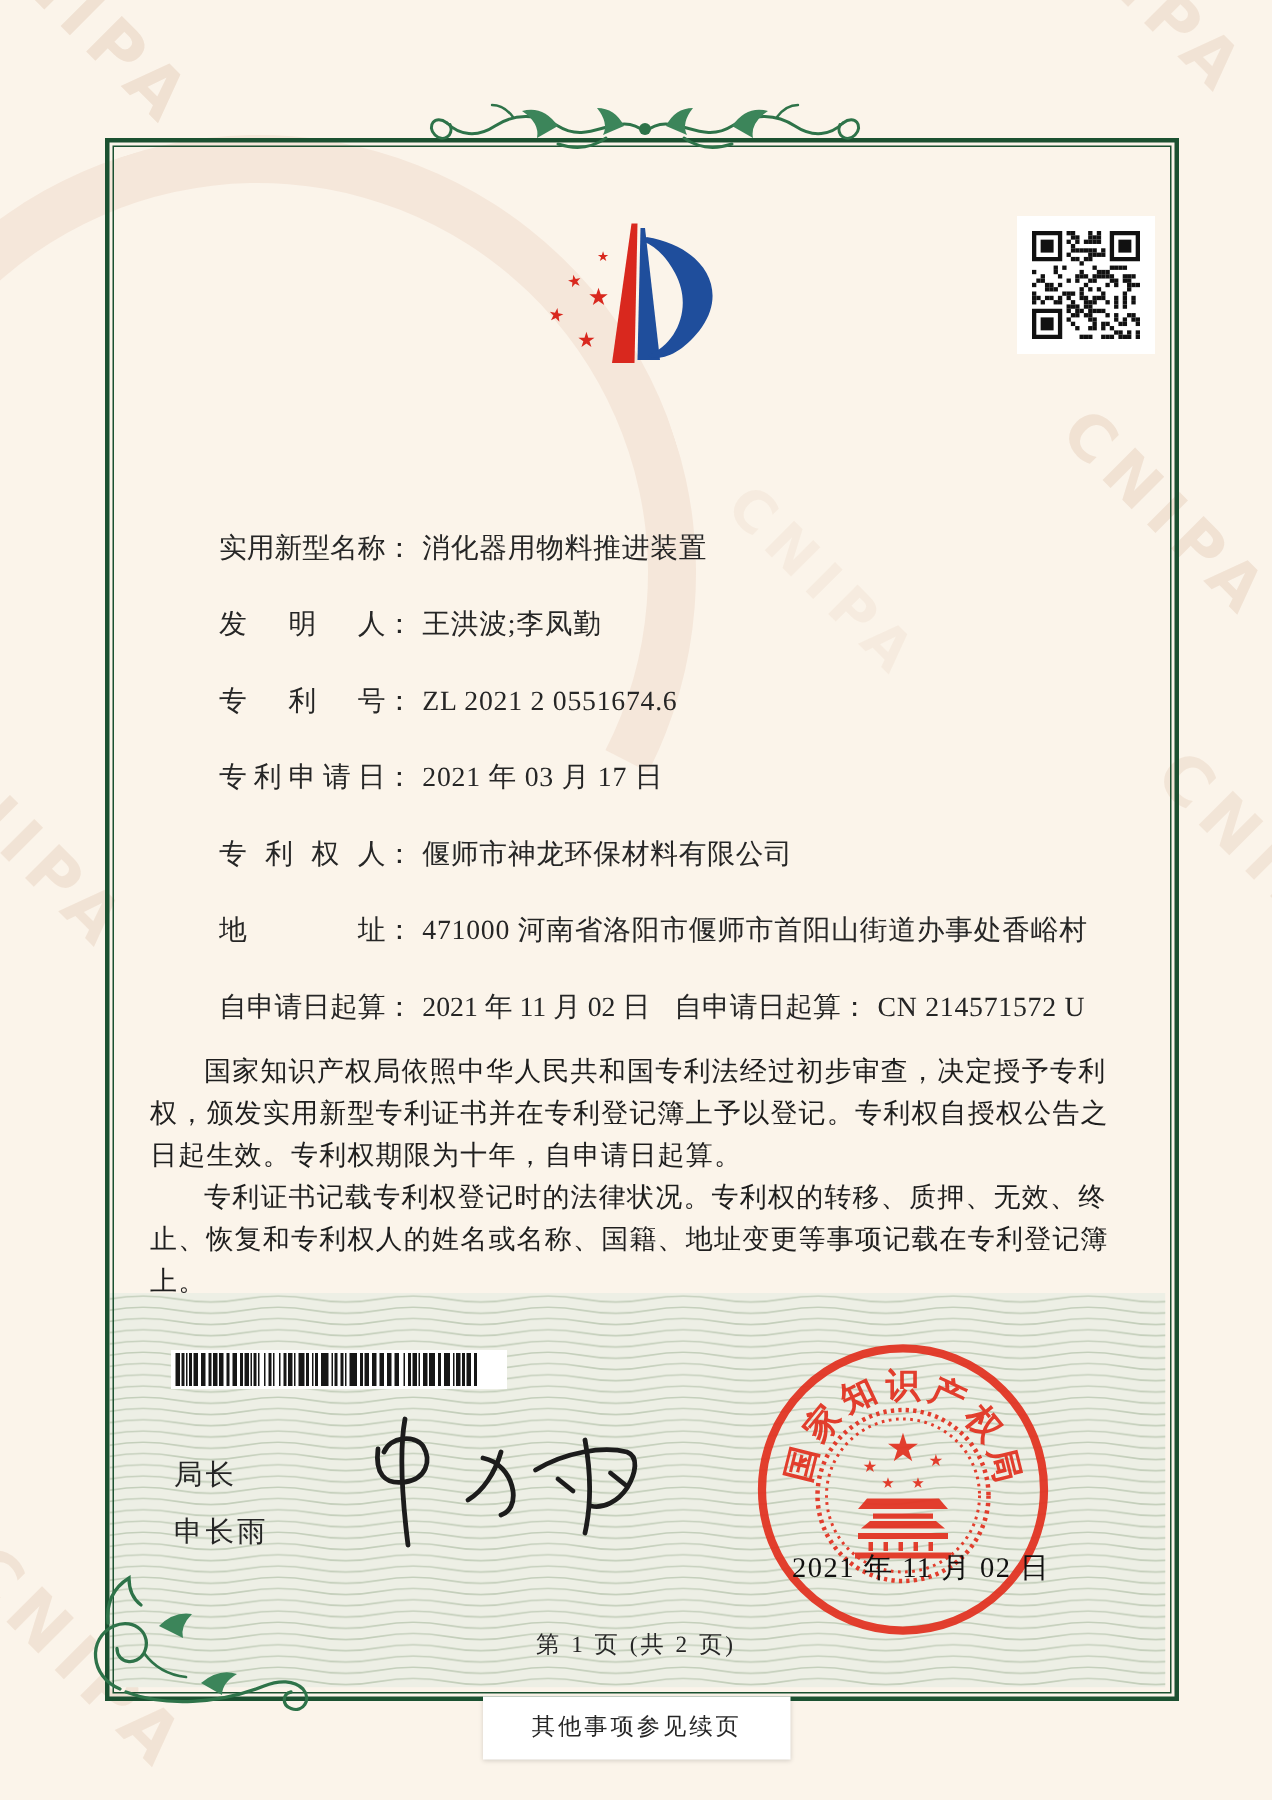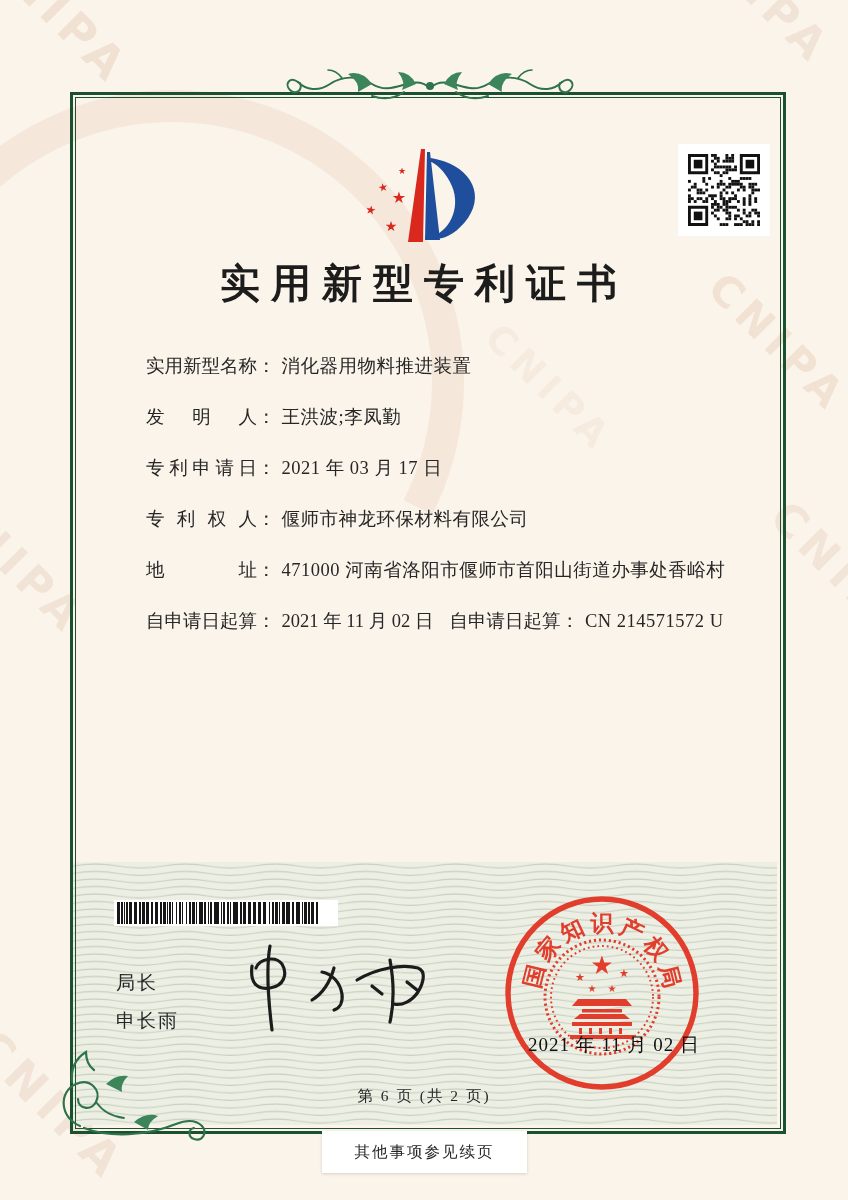--- a/index.html
+++ b/index.html
@@ -310,43 +310,49 @@
         <rect x="69.12" y="69.12" width="2.88" height="2.88"></rect>
         <path fill-rule="evenodd" d="M0 0h20.16v20.16h-20.16z M2.88 2.88h14.399999999999999v14.399999999999999h-14.399999999999999z"></path>
         <rect x="5.76" y="5.76" width="8.64" height="8.64"></rect>
         <path fill-rule="evenodd" d="M51.839999999999996 0h20.16v20.16h-20.16z M54.72 2.88h14.399999999999999v14.399999999999999h-14.399999999999999z"></path>
         <rect x="57.599999999999994" y="5.76" width="8.64" height="8.64"></rect>
         <path fill-rule="evenodd" d="M0 51.839999999999996h20.16v20.16h-20.16z M2.88 54.72h14.399999999999999v14.399999999999999h-14.399999999999999z"></path>
         <rect x="5.76" y="57.599999999999994" width="8.64" height="8.64"></rect>
       </svg>
   </div>
 
-  <div class="title">实用新型专利证书</div>
 
   <div class="fields">
     <div class="frow">
       <span class="flabel">实用新型名称</span><span>：</span><span class="fval">消化器用物料推进装置</span>
     </div>
     <div class="frow">
       <span class="flabel">发明人</span><span>：</span><span class="fval">王洪波;李凤勤</span>
     </div>
     <div class="frow">
+      <span class="flabel">专利号</span><span>：</span><span class="fval">ZL 2021 2 0551674.6</span>
+    </div>
+    <div class="frow">
       <span class="flabel">专利申请日</span><span>：</span><span class="fval">2021 年 03 月 17 日</span>
     </div>
     <div class="frow">
       <span class="flabel">专利权人</span><span>：</span><span class="fval">偃师市神龙环保材料有限公司</span>
     </div>
     <div class="frow">
       <span class="flabel">地址</span><span>：</span><span class="fval">471000 河南省洛阳市偃师市首阳山街道办事处香峪村</span>
     </div>
     <div class="frow">
       <span class="flabel">自申请日起算</span><span>：</span><span class="gval">2021 年 11 月 02 日</span><span class="flabel">自申请日起算</span><span>：</span><span class="fval">CN 214571572 U</span>
     </div>
   </div>
 
+  <div class="bodytext">
+    <p>国家知识产权局依照中华人民共和国专利法经过初步审查，决定授予专利权，颁发实用新型专利证书并在专利登记簿上予以登记。专利权自授权公告之日起生效。专利权期限为十年，自申请日起算。</p>
+    <p>专利证书记载专利权登记时的法律状况。专利权的转移、质押、无效、终止、恢复和专利权人的姓名或名称、国籍、地址变更等事项记载在专利登记簿上。</p>
+  </div>
 
   <div class="barcode" id="barcode"><span style="width:3px;margin-right:1.1px"></span><span style="width:1.5px;margin-right:1.1px"></span><span style="width:1.5px;margin-right:1.1px"></span><span style="width:1.5px;margin-right:1.1px"></span><span style="width:3px;margin-right:2.2px"></span><span style="width:3px;margin-right:2.2px"></span><span style="width:1.5px;margin-right:1.1px"></span><span style="width:3px;margin-right:1.1px"></span><span style="width:3px;margin-right:2.2px"></span><span style="width:1.5px;margin-right:2.2px"></span><span style="width:3px;margin-right:2.2px"></span><span style="width:1.5px;margin-right:1.1px"></span><span style="width:3px;margin-right:1.1px"></span><span style="width:1.5px;margin-right:1.1px"></span><span style="width:1.5px;margin-right:1.1px"></span><span style="width:1.5px;margin-right:2.2px"></span><span style="width:1.5px;margin-right:2.2px"></span><span style="width:1.5px;margin-right:1.1px"></span><span style="width:1.5px;margin-right:2.2px"></span><span style="width:1.5px;margin-right:2.2px"></span><span style="width:1.5px;margin-right:1.1px"></span><span style="width:3px;margin-right:1.1px"></span><span style="width:1.5px;margin-right:1.1px"></span><span style="width:4.5px;margin-right:1.1px"></span><span style="width:1.5px;margin-right:2.2px"></span><span style="width:1.5px;margin-right:1.1px"></span><span style="width:1.5px;margin-right:2.2px"></span><span style="width:4.5px;margin-right:2.2px"></span><span style="width:1.5px;margin-right:1.1px"></span><span style="width:1.5px;margin-right:2.2px"></span><span style="width:1.5px;margin-right:1.1px"></span><span style="width:1.5px;margin-right:2.2px"></span><span style="width:4.5px;margin-right:2.2px"></span><span style="width:1.5px;margin-right:1.1px"></span><span style="width:3px;margin-right:2.2px"></span><span style="width:3px;margin-right:2.2px"></span><span style="width:3px;margin-right:2.2px"></span><span style="width:3px;margin-right:2.2px"></span><span style="width:3px;margin-right:2.2px"></span><span style="width:1.5px;margin-right:2.2px"></span><span style="width:1.5px;margin-right:1.1px"></span><span style="width:3px;margin-right:1.1px"></span><span style="width:1.5px;margin-right:1.1px"></span><span style="width:3px;margin-right:1.1px"></span><span style="width:4.5px;margin-right:2.2px"></span><span style="width:1.5px;margin-right:2.2px"></span><span style="width:4.5px;margin-right:1.1px"></span><span style="width:1.5px;margin-right:1.1px"></span><span style="width:3px;margin-right:1.1px"></span><span style="width:1.5px;margin-right:1.1px"></span><span style="width:3px;margin-right:2.2px"></span><span style="width:1.5px;margin-right:2.2px"></span></div>
 
   <div class="officer" style="top:970px;">局长</div>
   <div class="officer" style="top:1008px;">申长雨</div>
 
   <svg class="sig" width="215" height="100" viewBox="0 0 215 100">
     <g fill="none" stroke="#1c1c1c" stroke-width="3.2" stroke-linecap="round">
       <path d="M48 8 C44 30 46 60 50 92"></path>
       <path d="M30 28 C28 44 34 52 48 50 C62 48 66 36 60 26 C54 18 38 20 34 30"></path>
@@ -390,16 +396,16 @@
       <rect x="87" y="135" width="3" height="6"></rect>
       <rect x="97" y="135" width="3" height="6"></rect>
       <rect x="107" y="135" width="3" height="6"></rect>
       <rect x="117" y="135" width="3" height="6"></rect>
       <rect x="68" y="142" width="64" height="4"></rect>
     </g>
   </svg>
 
   <div class="sealdate">2021 年 11 月 02 日</div>
 
-  <div class="pageinfo">第 6 页 (共 2 页)</div>
+  <div class="pageinfo">第 1 页 (共 2 页)</div>
   <div class="contnote">其他事项参见续页</div>
 
 </div>
 
 </body></html>

